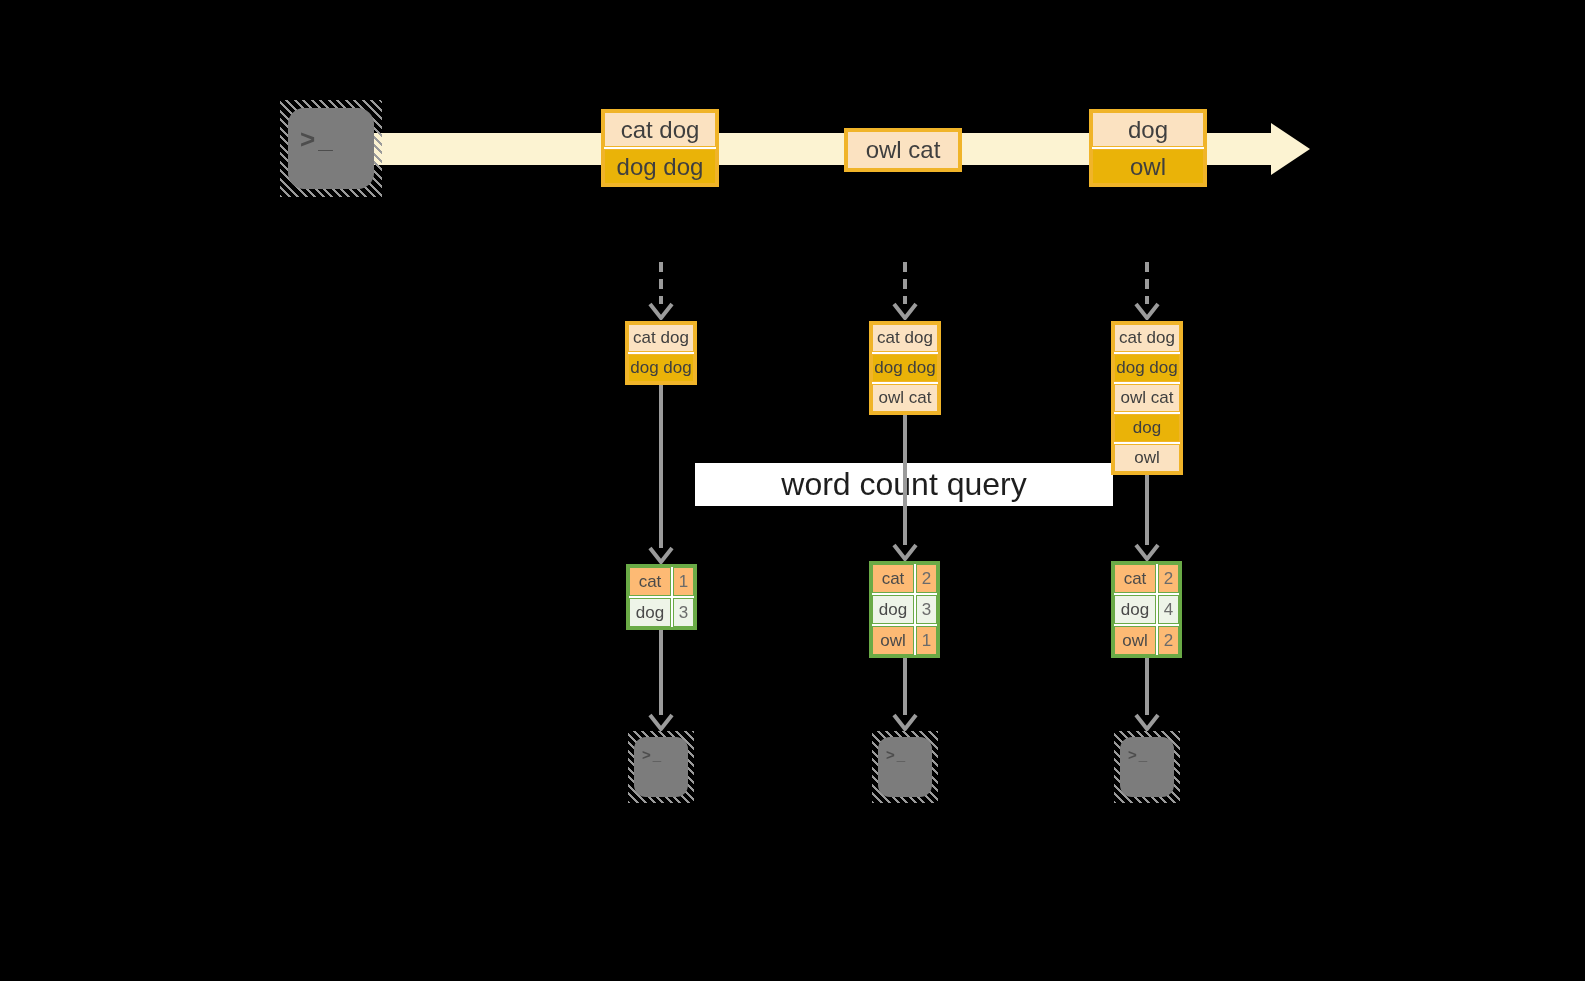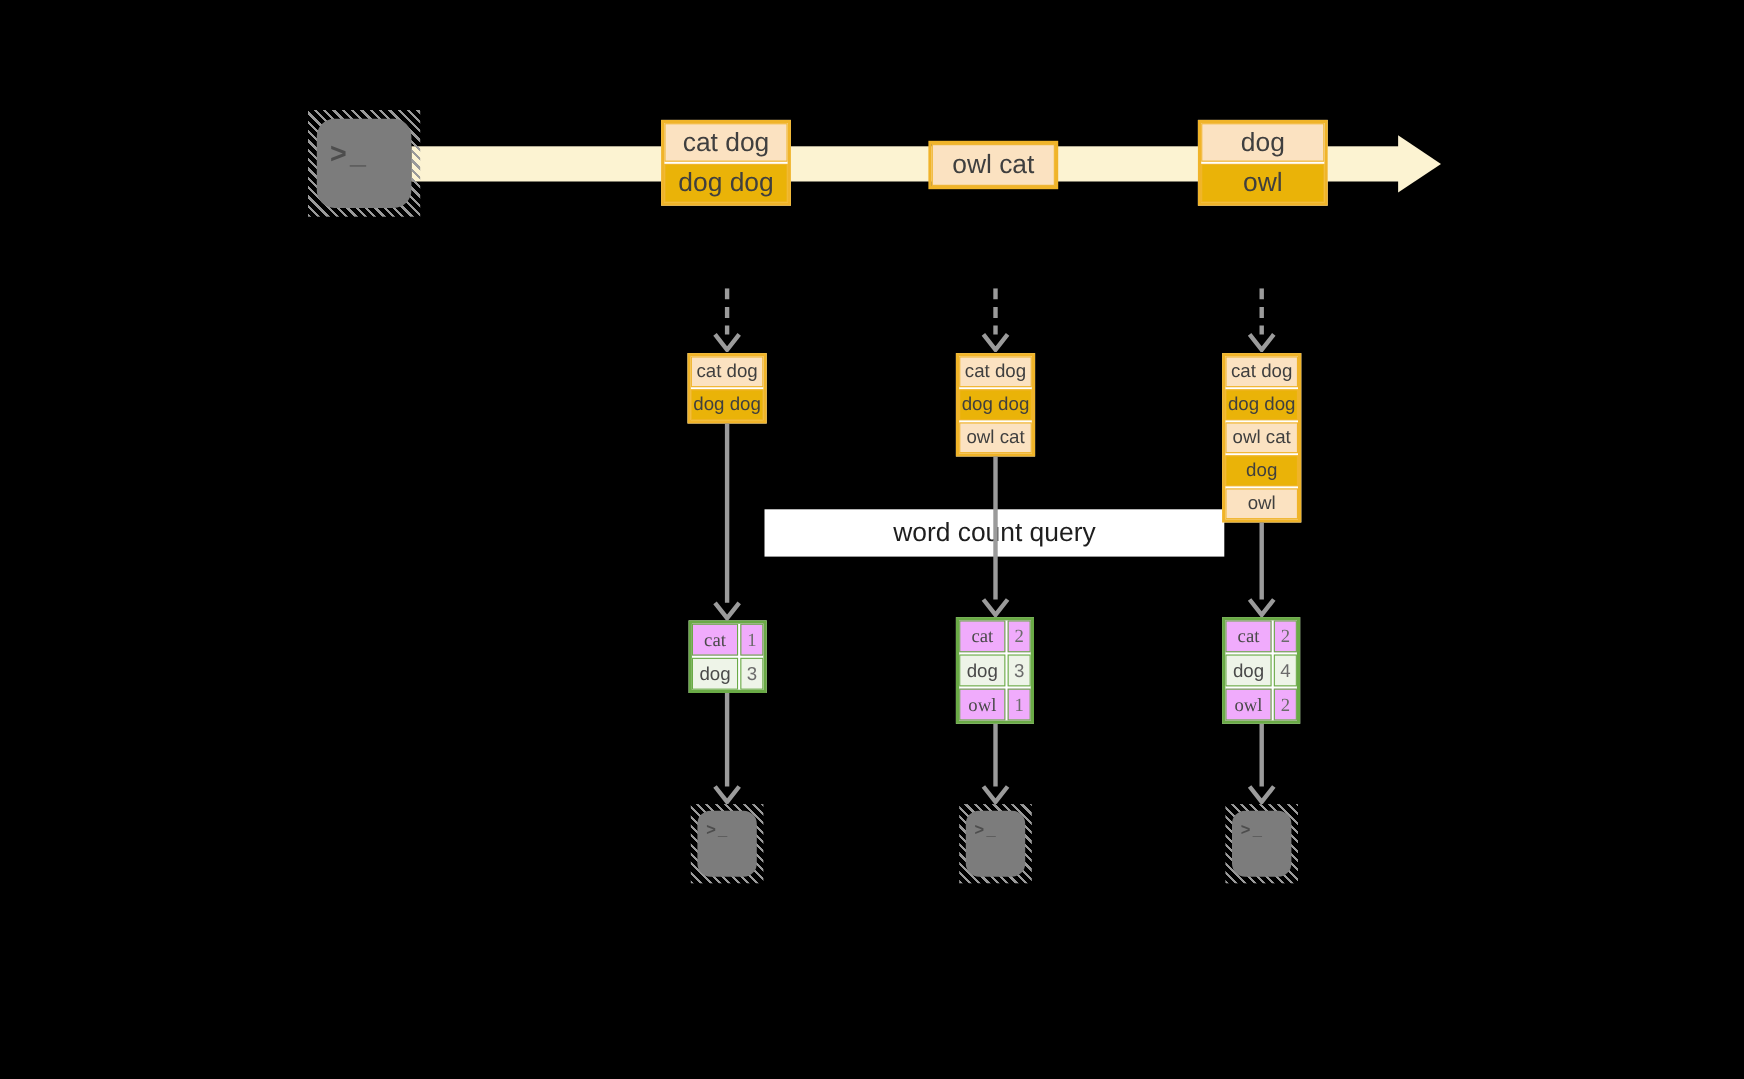--- a/index.html
+++ b/index.html
@@ -17,27 +17,27 @@
   .obox{position:absolute;border:3px solid #f0b429;background:#fff;display:flex;flex-direction:column;gap:2px;z-index:2;}
   .ocell{display:flex;align-items:center;justify-content:center;color:#3f3f3f;border:1px solid #f0b429;}
   .ocell.dark{background:#fbe2c1;}
   .ocell.light{background:#eab308;}
   .stream-box .ocell{height:35px;font-size:24px;}
   .stream-box.single .ocell{height:38px;}
   .stack .ocell{height:28px;font-size:17px;}
   
   .gtable{position:absolute;border:3px solid #6aaa46;background:#fff;display:grid;grid-template-columns:42px 21px;gap:2px;z-index:3;}
   .gcell{display:flex;align-items:center;justify-content:center;height:29px;font-size:17px;border:1px solid #6aaa46;}
-  .gcell.dark{background:#f0abfc;font-family:Liberation Serif, serif;}
+  .gcell.dark{background:#fdba74;}
   .gcell.light{background:#eef4e8;}
   .gcell.word{color:#4a4a4a;}
   .gcell.num{color:#6b6b6b;}
   
   .banner{position:absolute;left:695px;top:463px;width:418px;height:43px;background:#fff;z-index:1;
-    display:flex;align-items:center;justify-content:center;font-size:24px;color:#1e1e1e;}
+    display:flex;align-items:center;justify-content:center;font-size:32px;color:#1e1e1e;}
   
   .term{position:absolute;z-index:2;
     background:repeating-linear-gradient(45deg,#9a9a9a 0px,#9a9a9a 2px,transparent 2px,transparent 6px);}
   .term-inner{position:absolute;background:#7c7c7c;color:#4d4d4d;font-weight:bold;}
   .term.src{left:280px;top:100px;width:102px;height:97px;}
   .term.src .term-inner{inset:8px;border-radius:16px;}
   .term.src .glyph{position:absolute;left:12px;top:16px;font-size:26px;letter-spacing:3px;}
   .term.out{width:66px;height:72px;top:731px;}
   .term.out .term-inner{inset:6px;border-radius:12px;}
   .term.out .glyph{position:absolute;left:8px;top:9px;font-size:15px;letter-spacing:2px;}

